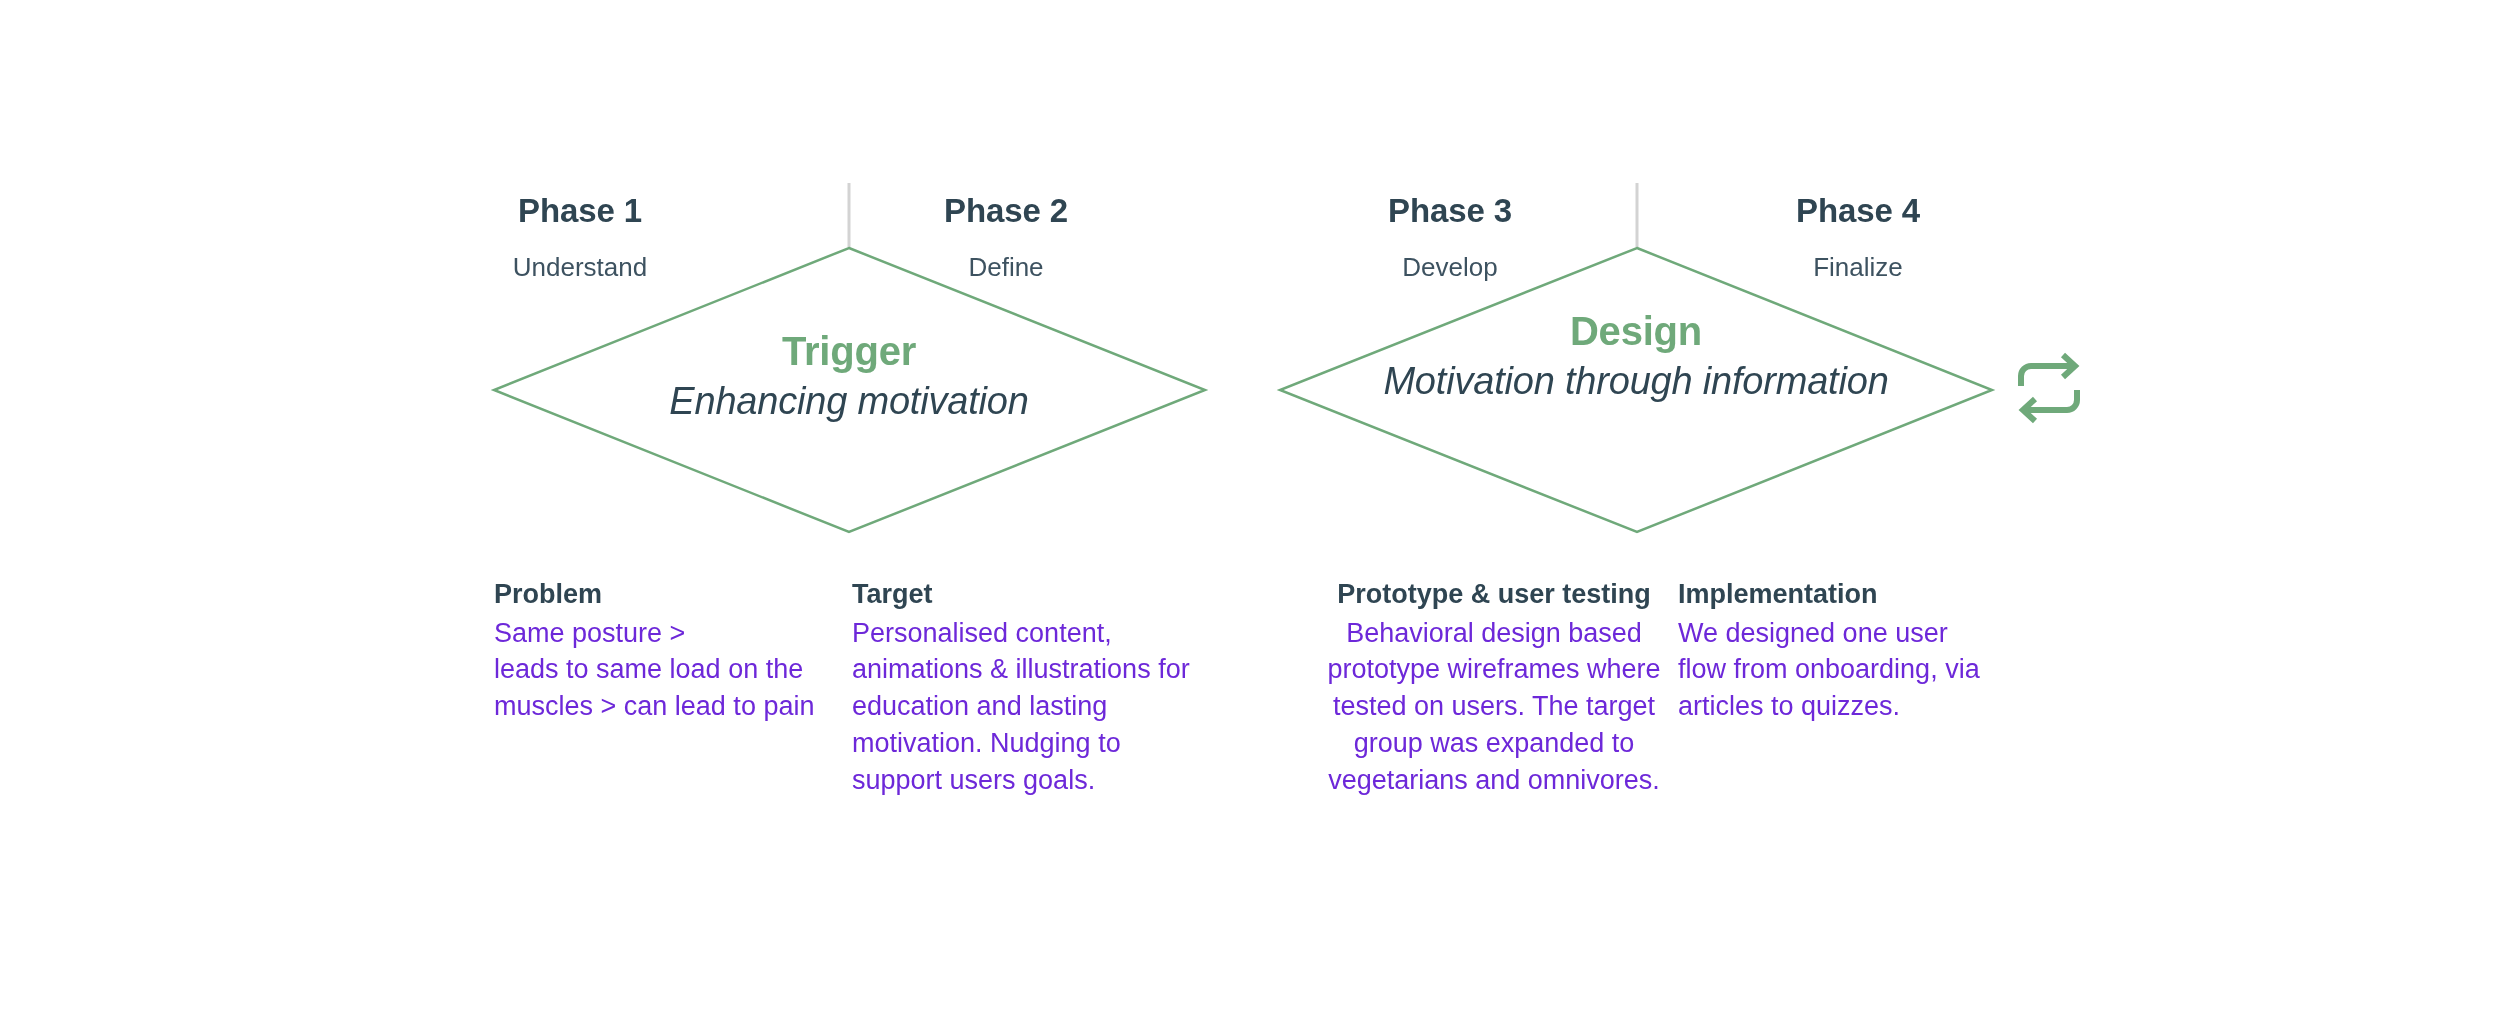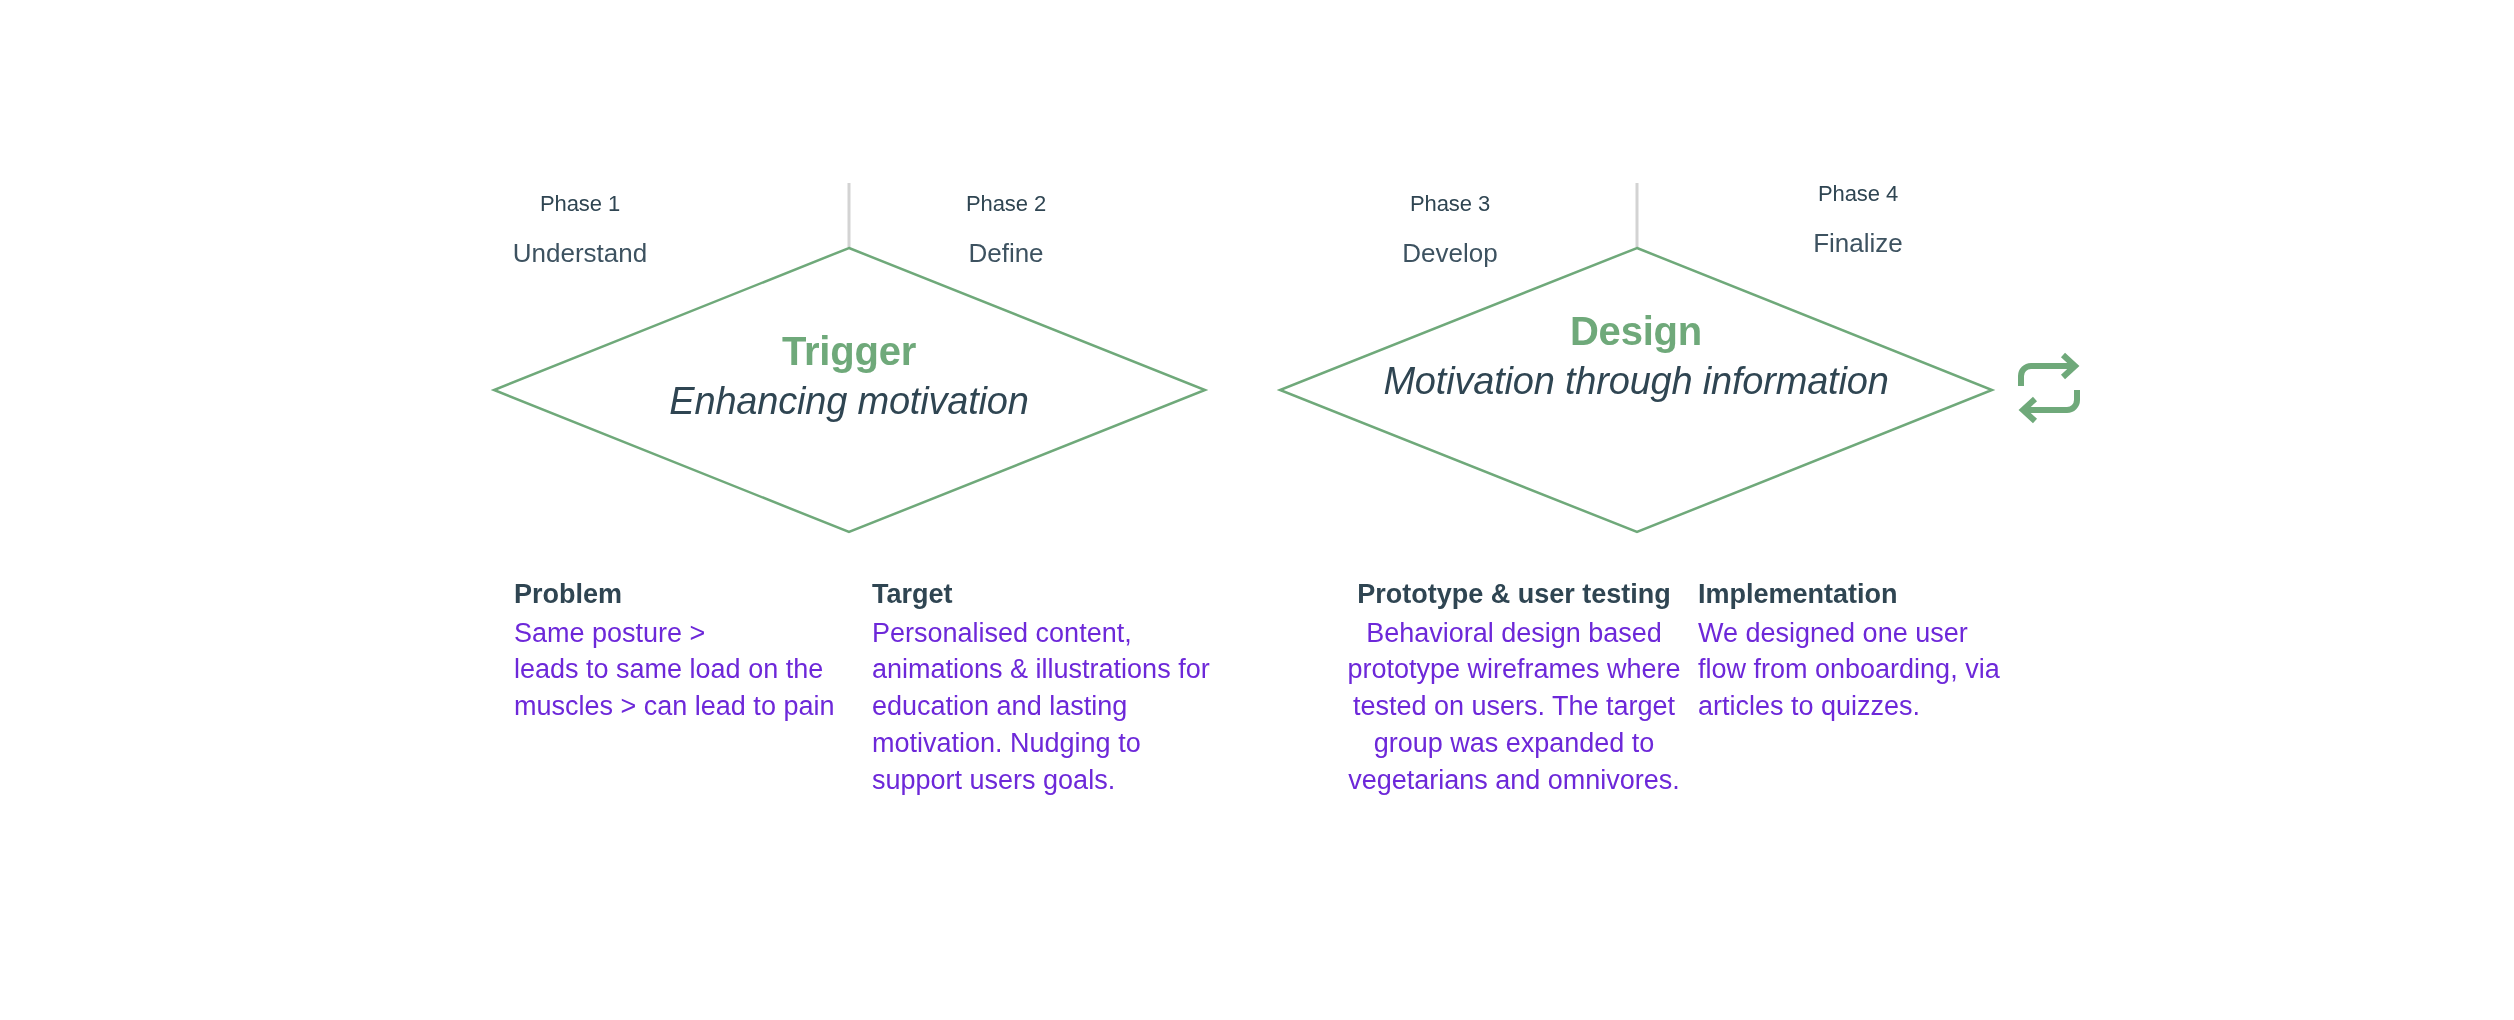--- a/index.html
+++ b/index.html
@@ -38,39 +38,39 @@
 
   
   .phase-label {
     position: absolute;
     text-align: center;
     width: 300px;
     line-height: 1.26;
   }
   .phase-label .phase-name {
     display: block;
-    font-size: 22px;
-    font-weight: 400;
+    font-size: 33px;
+    font-weight: 700;
     letter-spacing: -0.1px;
     color: #2f4552;
     white-space: nowrap;
   }
   .phase-label .phase-sub {
     display: block;
     font-size: 26px;
     font-weight: 400;
     color: #3d5260;
     white-space: nowrap;
     margin-top: 19px;
   }
 
   .phase-1 { left: 430px;  top: 190px; }
   .phase-2 { left: 856px;  top: 190px; }
   .phase-3 { left: 1300px; top: 190px; }
-  .phase-4 { left: 1708px; top: 180px; }
+  .phase-4 { left: 1708px; top: 190px; }
 
   
   .diamond-text {
     position: absolute;
     text-align: center;
     line-height: 1.3;
   }
   .diamond-text .dt-title {
     display: block;
     font-size: 40px;
@@ -97,21 +97,20 @@
     top: 305px;
     width: 520px;
   }
 
   
   .col {
     position: absolute;
     top: 576px;
     font-size: 27px;
     line-height: 1.36;
-    margin-left: 20px;
   }
   .col .col-title {
     display: block;
     font-weight: 700;
     color: #2f4552;
     margin-bottom: 2px;
     font-size: 27px;
   }
   .col .col-body {
     display: block;

